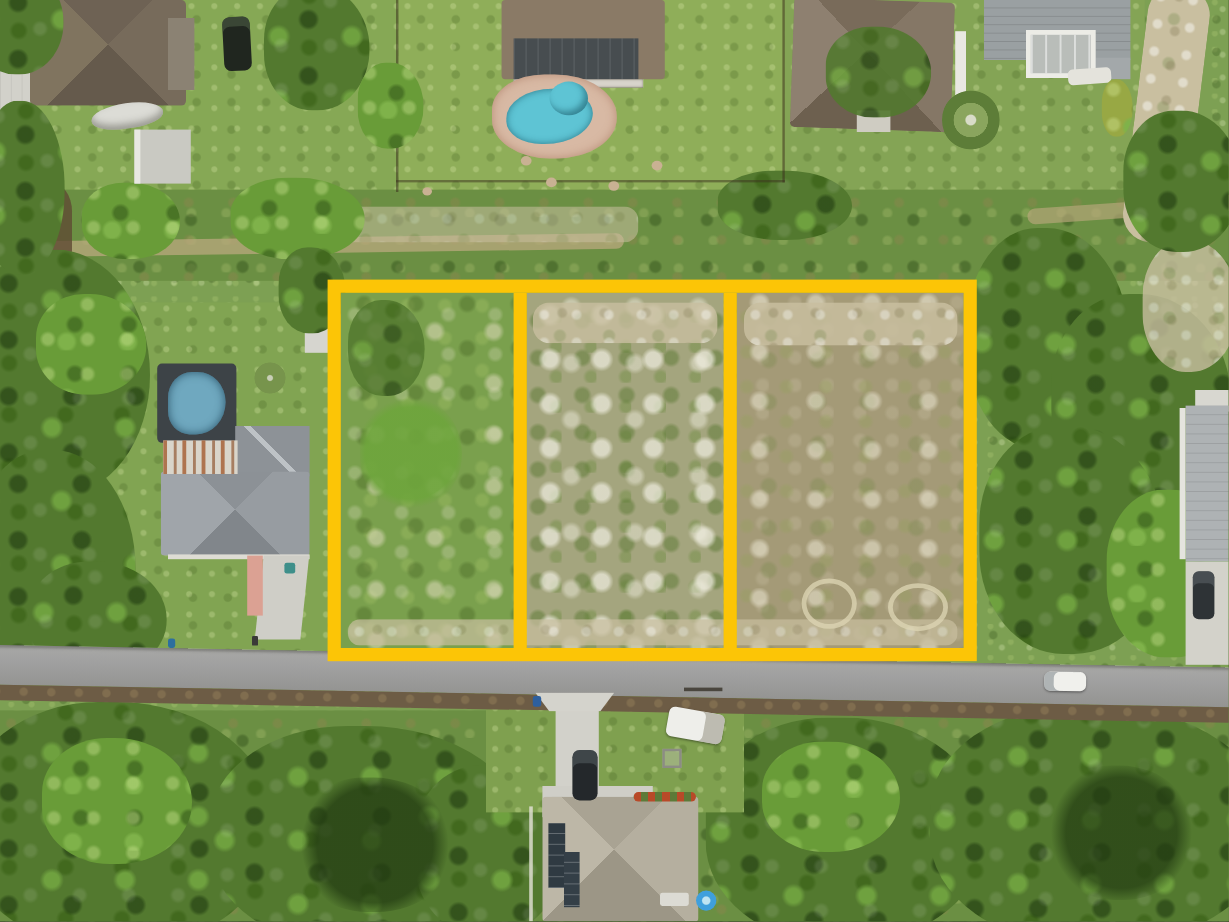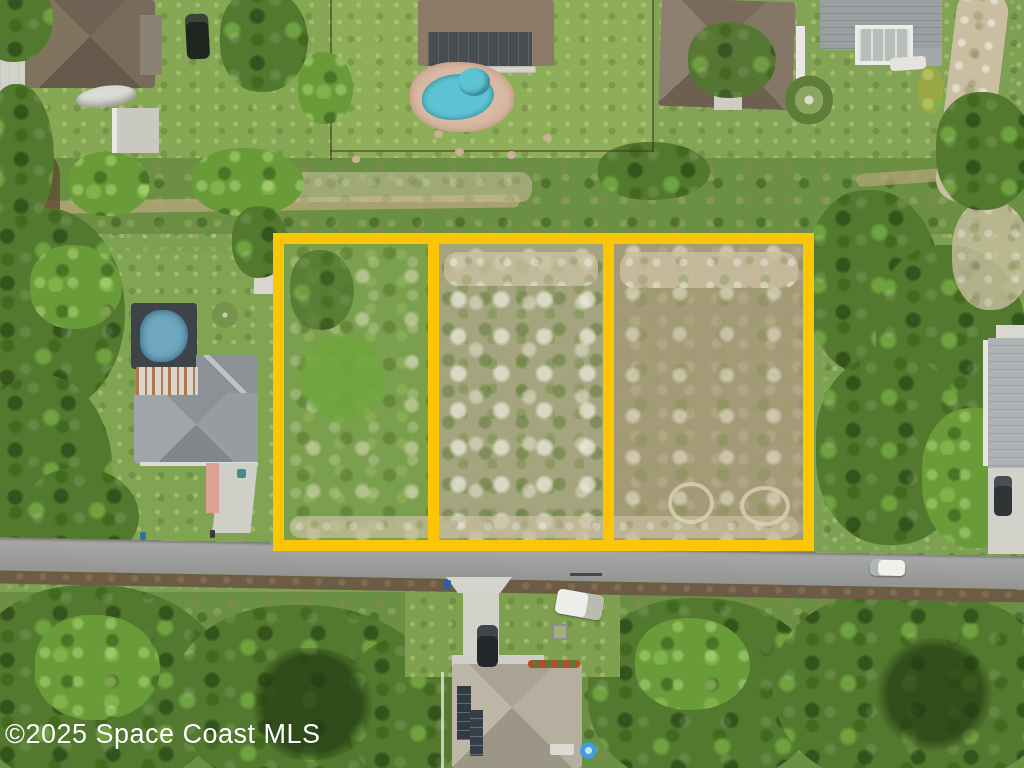--- a/index.html
+++ b/index.html
@@ -247,15 +247,14 @@
   <div class="abs" style="left:140px;top:532px;width:6px;height:8px;background:#2d6f9e;border-radius:2px;z-index:5;"></div>
 
   <div class="abs" style="left:452px;top:664px;width:130px;height:104px;z-index:4;background-color:#aba595;background-image:conic-gradient(from 45deg at 46% 42%, #b5af9f 0 90deg, #9c9686 0 180deg, #bdb7a7 0 270deg, #a9a393 0 360deg), linear-gradient(45deg, transparent 48%, rgba(80,75,65,.5) 48% 52%, transparent 52%);border-radius:3px;"></div>
   <div class="abs" style="left:457px;top:686px;width:14px;height:54px;background:#2f3a42;background-image:linear-gradient(0deg, rgba(255,255,255,.25) 0 1px, transparent 1px);background-size:100% 9px;z-index:5;"></div>
   <div class="abs" style="left:470px;top:710px;width:13px;height:46px;background:#343f47;background-image:linear-gradient(0deg, rgba(255,255,255,.25) 0 1px, transparent 1px);background-size:100% 9px;z-index:5;"></div>
   <div class="abs" style="left:528px;top:660px;width:52px;height:8px;border-radius:4px;background:repeating-linear-gradient(90deg,#b84a28 0 6px,#5d7a38 6px 12px);z-index:5;"></div>
   <div class="abs" style="left:550px;top:744px;width:24px;height:11px;background:#dcdbd4;border-radius:2px;z-index:5;"></div>
   <div class="abs" style="left:580px;top:742px;width:17px;height:17px;border-radius:50%;background:radial-gradient(circle, #bfe4f2 0 3px, var(--spa-water,#3f9fdc) 4px 70%, #2a77ad 72%);z-index:5;"></div>
   <div class="abs" style="left:441px;top:672px;width:3px;height:96px;background:rgba(230,228,218,.8);z-index:4;"></div>
 
-  <div id="watermark" class="abs">©2025 Space Coast MLS</div>
 
 </div>
 
 </body></html>

